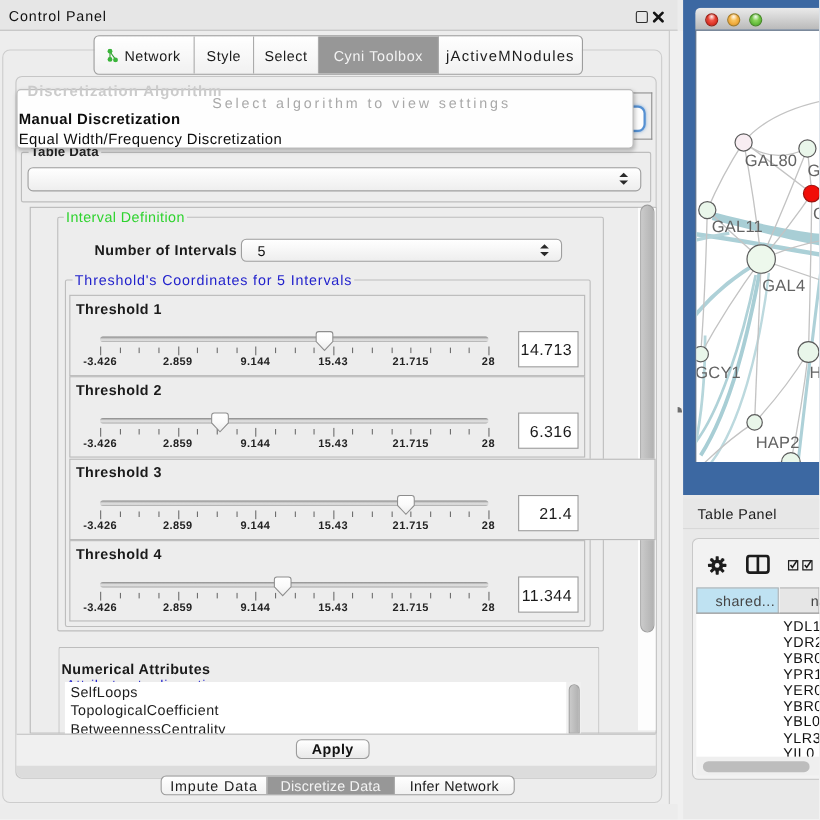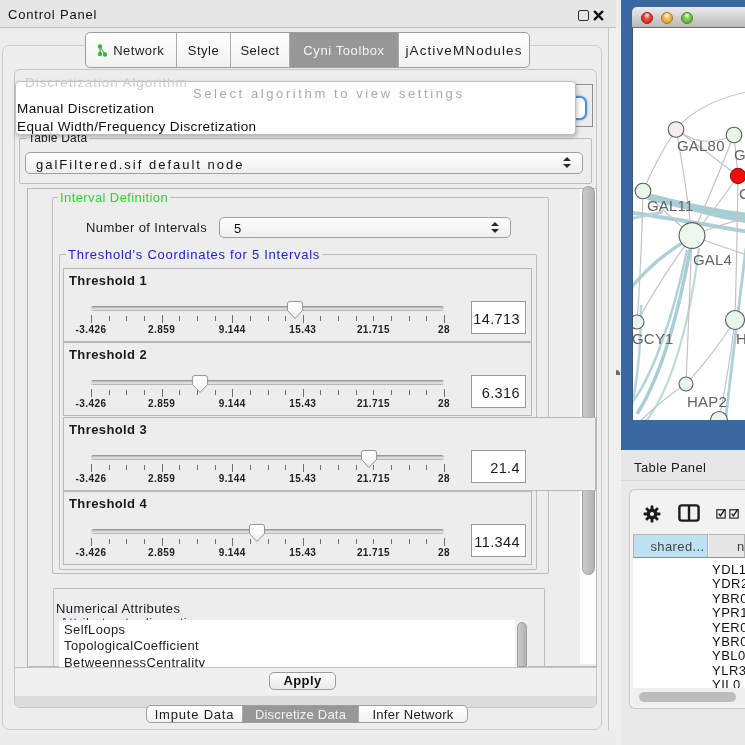--- a/index.html
+++ b/index.html
@@ -1,19 +1,19 @@
 <!DOCTYPE html>
 <html><head>
 <meta charset="utf-8">
 <style>
   html,body{margin:0;padding:0;}
   #app{position:relative;width:745px;height:745px;background:#ececec;-webkit-font-smoothing:antialiased;
        font-family:"Liberation Sans",sans-serif;overflow:hidden;letter-spacing:0.4px;}
   .abs{position:absolute;}
-  .b{font-weight:normal;}
+  .b{font-weight:bold;}
   
   .seg{position:absolute;display:flex;background:#fcfcfc;border:1px solid #9d9d9d;
        border-radius:5px;overflow:hidden;box-sizing:border-box;
        background:linear-gradient(#ffffff,#f1f1f1);}
   .seg>div{display:flex;align-items:center;justify-content:center;
        font-size:13px;letter-spacing:0.5px;color:#1c1c1c;border-right:1px solid #ababab;box-sizing:border-box;}
   .seg>div:last-child{border-right:none;}
   .seg>div.sel{background:#979797;color:#f3f3f3;}
   .groupbox{position:absolute;border:1px solid #bdbdbd;border-radius:2px;box-sizing:border-box;}
   .gtitle{position:absolute;top:-8px;background:#ededed;padding:0 2px;font-size:13px;line-height:15px;}
@@ -63,21 +63,20 @@
     <div style="width:54px;">Style</div>
     <div style="width:59px;">Select</div>
     <div class="sel" style="width:109px;letter-spacing:0.6px;">Cyni Toolbox</div>
     <div style="width:130px;font-size:13.5px;letter-spacing:1.1px;">jActiveMNodules</div>
   </div>
 
   <div class="groupbox" style="left:19px;top:138px;width:573px;height:46px;">
     <div class="gtitle b" style="left:6px;color:#222;font-size:12px;letter-spacing:0.2px;">Table Data</div>
   </div>
   <div class="combo" style="left:25px;top:152px;width:558px;height:22px;">
-    <div class="abs" style="left:10px;top:3.5px;letter-spacing:2.0px;">galFiltered.sif default node</div>
     <div class="updown" style="right:11px;top:4px;"></div>
   </div>
 
   <div class="abs" style="left:560px;top:84px;width:33px;height:43px;border:1px solid #8f8f8f;border-left:none;box-sizing:border-box;"></div>
   <div class="abs" style="left:565px;top:96px;width:22px;height:24px;border:2.5px solid #5590d2;border-radius:7px;background:#fdfdfd;box-sizing:border-box;box-shadow:0 0 3px rgba(90,150,215,0.8);"></div>
 
   <div class="abs" style="left:15px;top:81px;width:561px;height:54px;background:#fefefe;border:1px solid #bcbcbc;border-radius:4px;box-sizing:border-box;box-shadow:1px 2px 4px rgba(0,0,0,0.25);"></div>
   <div class="abs" style="left:193px;top:85.5px;font-size:13px;color:#a9a9a9;letter-spacing:2.6px;">Select algorithm to view settings</div>
   <div class="abs b" style="left:17px;top:101px;font-size:13.5px;color:#0d0d0d;">Manual Discretization</div>
   <div class="abs" style="left:17px;top:119px;font-size:13.5px;color:#0d0d0d;">Equal Width/Frequency Discretization</div>

